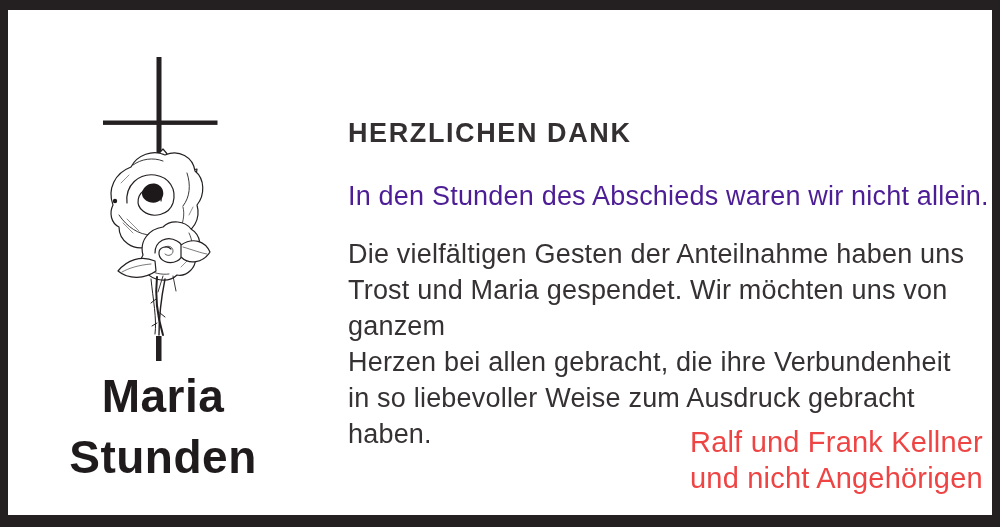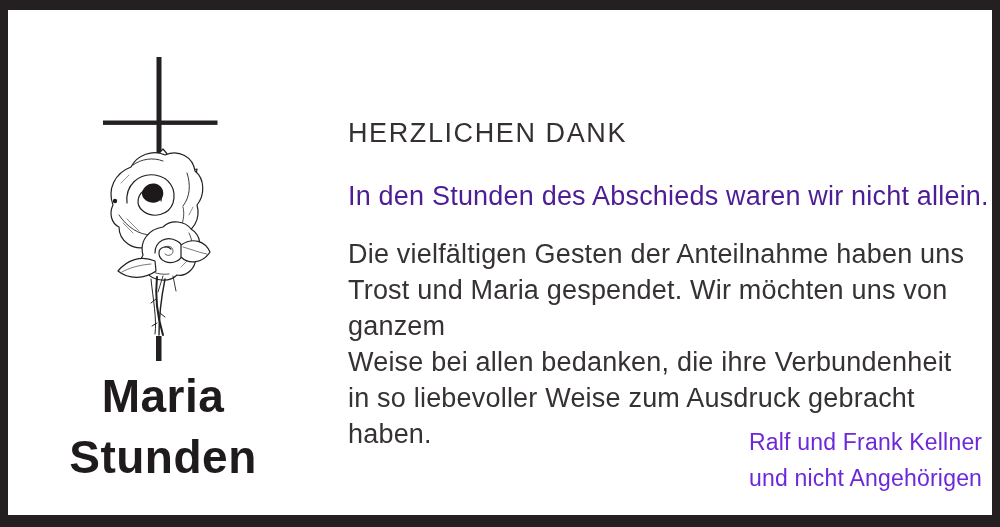--- a/index.html
+++ b/index.html
@@ -41,21 +41,21 @@
     font-weight: 700;
     line-height: 61px;
     letter-spacing: 0.5px;
     color: #1f1b1c;
   }
   .heading {
     position: absolute;
     left: 340px;
     top: 108px;
     font-size: 27px;
-    font-weight: 400;
+    font-weight: 700;
     letter-spacing: 1.6px;
     color: #343031;
   }
   .intro {
     position: absolute;
     left: 340px;
     top: 171px;
     font-size: 27px;
     color: #4c1d95;
     letter-spacing: 0.2px;
@@ -64,25 +64,25 @@
     position: absolute;
     left: 340px;
     top: 226px;
     font-size: 27px;
     line-height: 36px;
     color: #363233;
     letter-spacing: 0.2px;
   }
   .signature {
     position: absolute;
-    left: 741px;
+    left: 682px;
     top: 415px;
-    font-size: 23px;
+    font-size: 29px;
     line-height: 35.5px;
-    color: #6d28d9;
+    color: #ef4444;
     letter-spacing: 0.2px;
   }
 </style>
 </head>
 <body>
 
 <div class="card">
 
   <div class="memorial-art">
     <svg viewBox="0 0 130 310" xmlns="http://www.w3.org/2000/svg">
@@ -146,21 +146,21 @@
     <div>Stunden</div>
   </div>
 
   <div class="heading">HERZLICHEN DANK</div>
 
   <div class="intro">In den Stunden des Abschieds waren wir nicht allein.</div>
 
   <div class="paragraph">
     <div>Die vielfältigen Gesten der Anteilnahme haben uns</div>
     <div>Trost und Maria gespendet. Wir möchten uns von ganzem</div>
-    <div>Weise bei allen bedanken, die ihre Verbundenheit</div>
+    <div>Herzen bei allen gebracht, die ihre Verbundenheit</div>
     <div>in so liebevoller Weise zum Ausdruck gebracht haben.</div>
   </div>
 
   <div class="signature">
     <div>Ralf und Frank Kellner</div>
     <div>und nicht Angehörigen</div>
   </div>
 
 </div>
 

